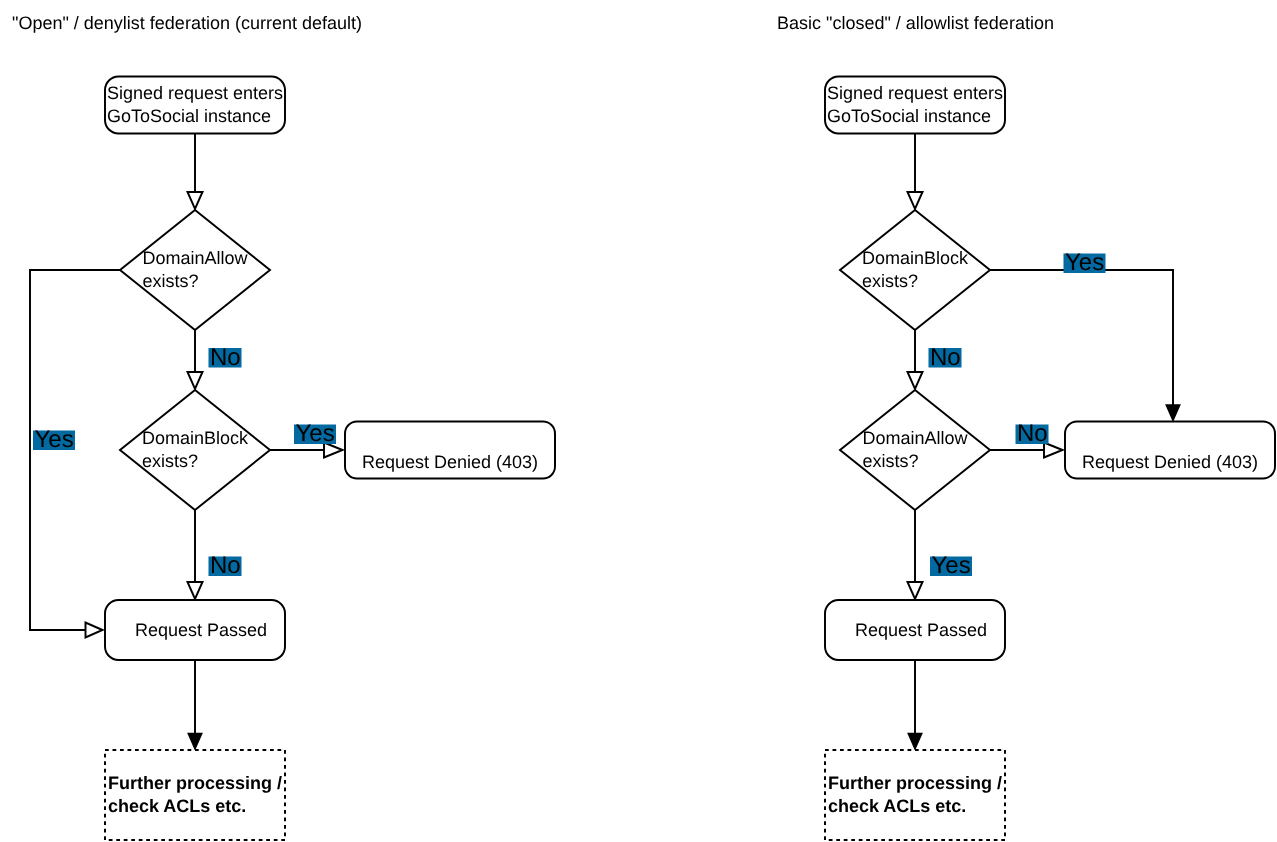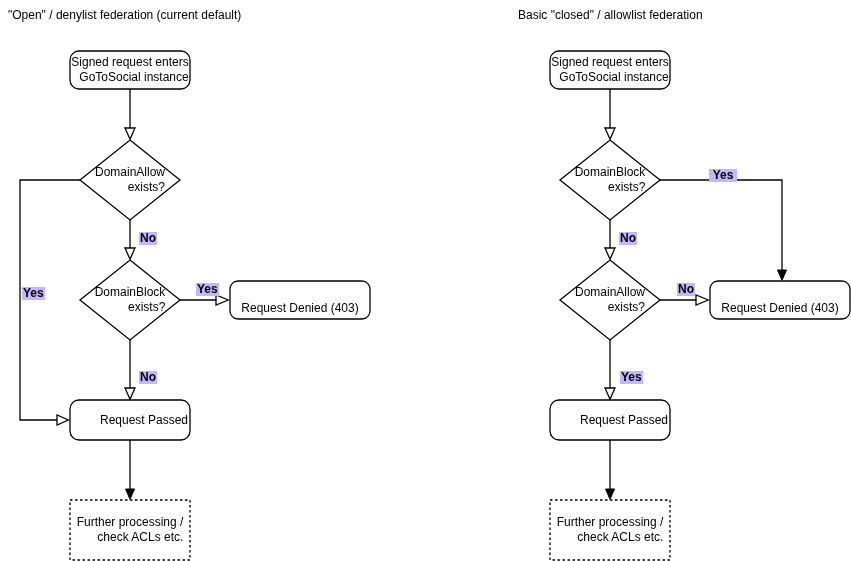--- a/index.html
+++ b/index.html
@@ -38,39 +38,38 @@
     line-height: 14px;
     white-space: nowrap;
   }
   .chart-left  .chart-title { left: 8px; }
   .chart-right .chart-title { left: 38px; }
   .node-label {
     position: absolute;
     display: flex;
     align-items: center;
     justify-content: center;
-    text-align: right;
+    text-align: left;
     font-size: 12px;
     line-height: 15px;
     white-space: pre-line;
   }
   .start-label   { left: 70px; top: 51px;  width: 120px; height: 38px; }
   .d1-label      { left: 80px; top: 165px; width: 100px; height: 30px; line-height: 15px; }
   .d2-label      { left: 80px; top: 285px; width: 100px; height: 30px; line-height: 15px; }
   .denied-label  { left: 230px; top: 281px; width: 140px; height: 54px; }
-  .passed-label  { left: 70px; top: 400px; width: 116px; height: 40px; padding-left: 16px; }
-  .further-label { left: 70px; top: 500px; width: 120px; height: 60px; }
+  .passed-label  { left: 60px; top: 400px; width: 116px; height: 40px; padding-left: 16px; }
+  .further-label { left: 70px; top: 500px; width: 120px; height: 60px; font-weight: bold; }
   .edge-label {
     position: absolute;
-    font-size: 12px;
+    font-size: 16px;
     line-height: 13px;
     white-space: nowrap;
-    background: #c4b5fd;
+    background: #0369a1;
     padding: 0 1px;
-    font-weight: bold;
   }
   
   .chart-left .el-d1-no   { left: 139px; top: 232px; }
   .chart-left .el-d1-yes  { left: 22px;  top: 287px; }
   .chart-left .el-d2-yes  { left: 196px; top: 283px; }
   .chart-left .el-d2-no   { left: 139px; top: 371px; }
   
   .chart-right .el-d1-no  { left: 139px; top: 232px; }
   .chart-right .el-d1-yes { left: 229px; top: 169px; width: 26px; text-align: center; }
   .chart-right .el-d2-no  { left: 197px; top: 283px; }

